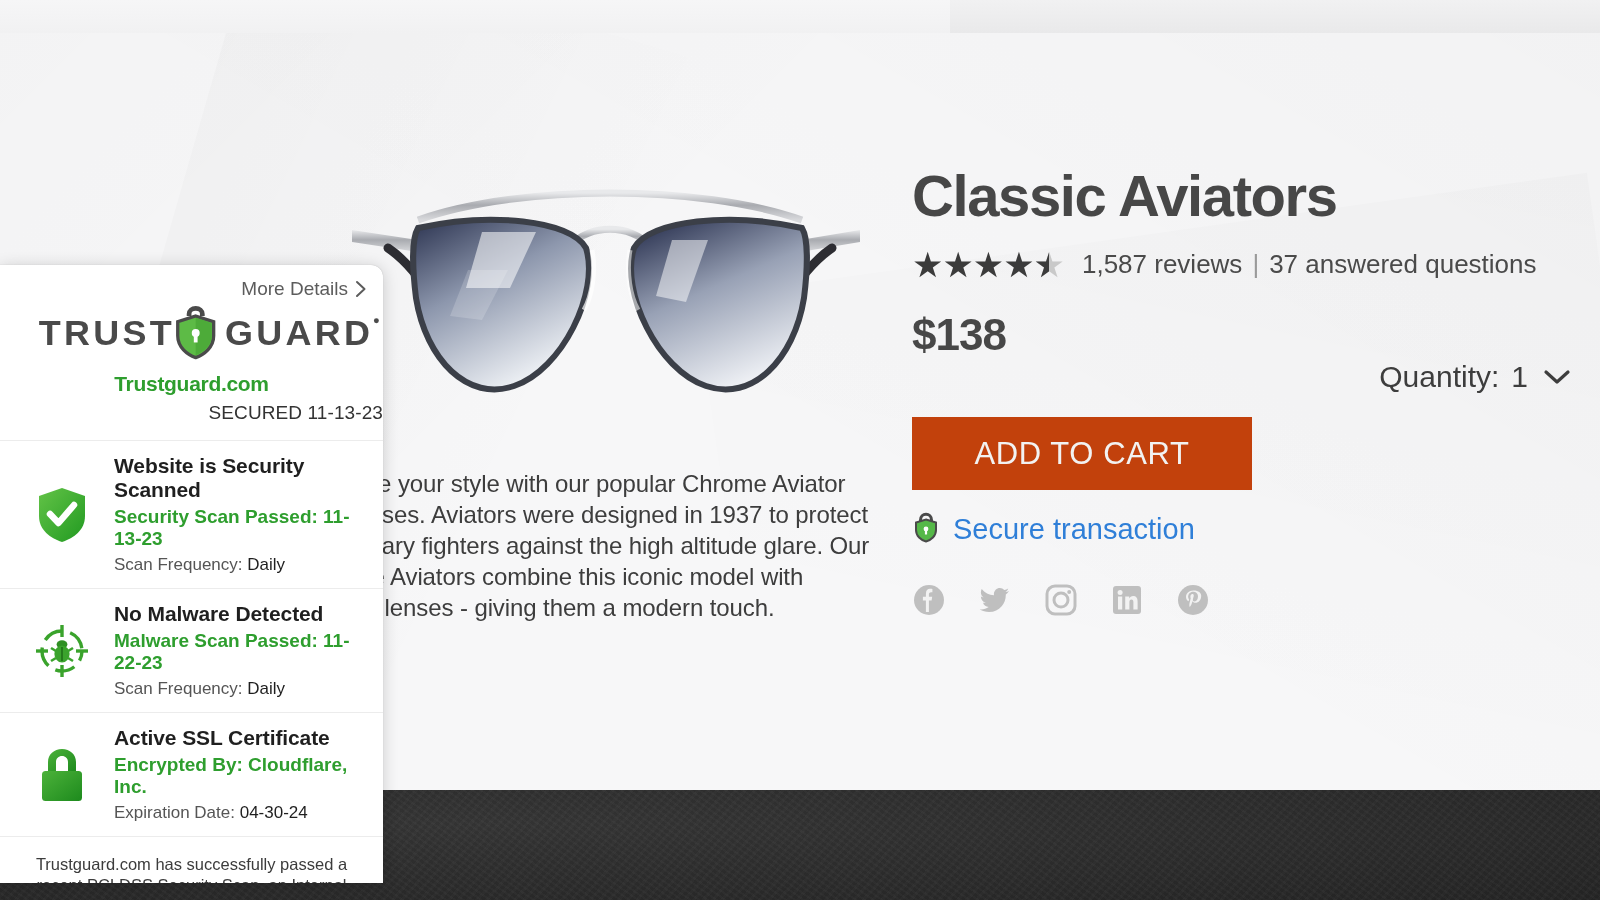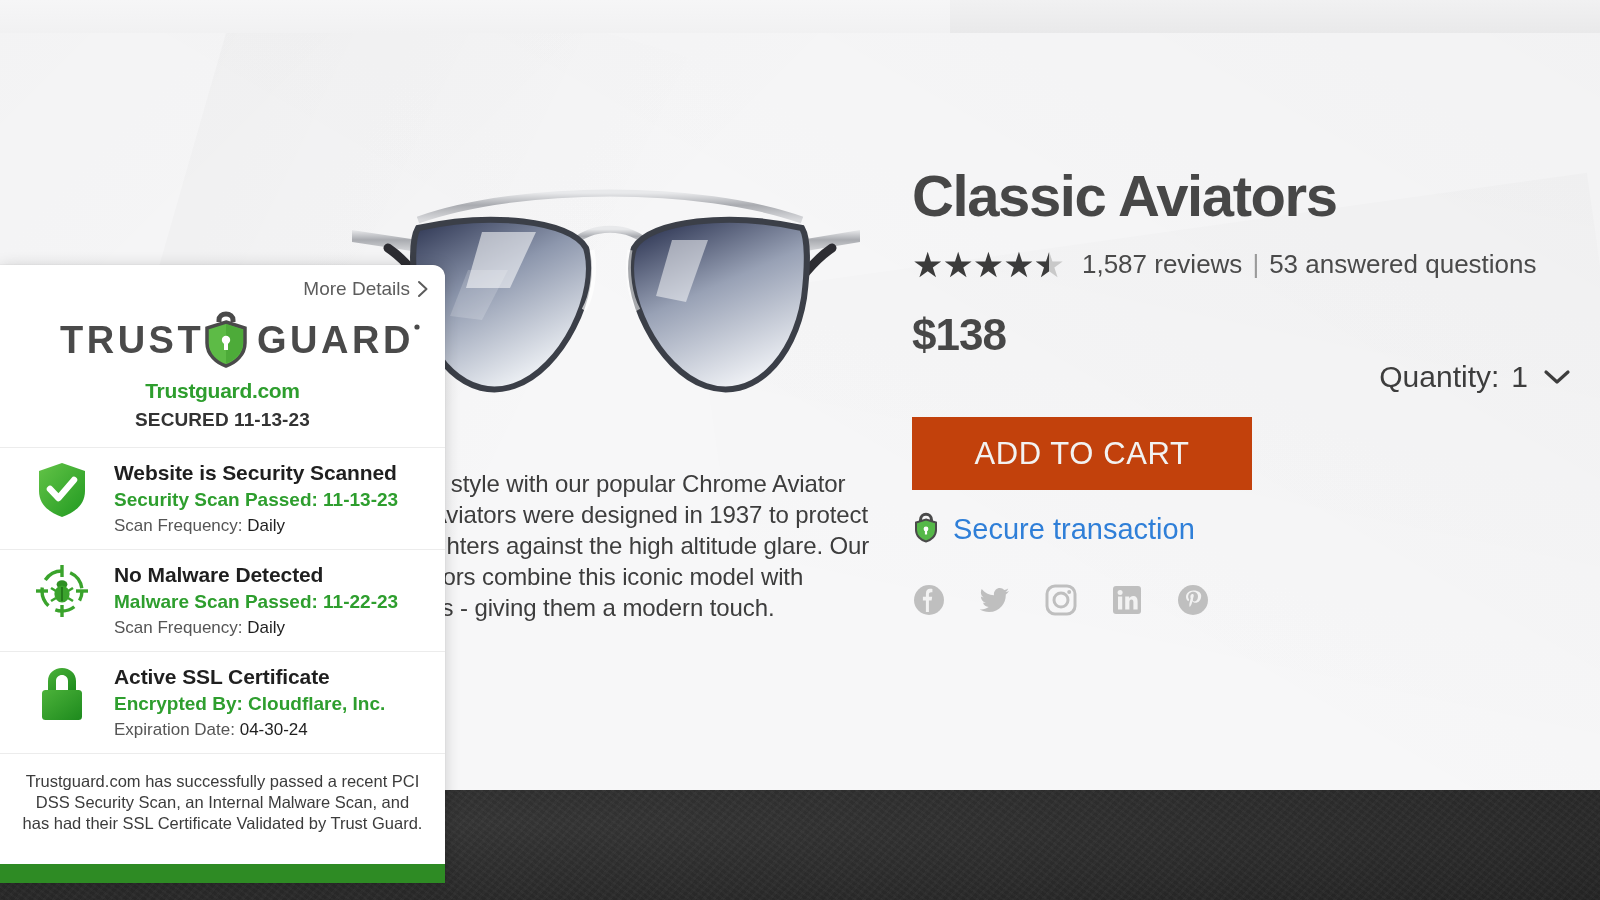--- a/index.html
+++ b/index.html
@@ -168,21 +168,21 @@
     align-items: center;
     gap: 32px;
     margin-top: 36px;
   }
   .social-icon { cursor: pointer; opacity: 0.95; }
 
   
   .tg-panel {
     position: absolute;
     left: 0; top: 265px;
-    width: 445px; height: 618px;
+    width: 383px; height: 618px;
     background: #ffffff;
     border-top-right-radius: 12px;
     box-shadow: 0 2px 16px rgba(0,0,0,0.18), 0 0 1px rgba(0,0,0,0.25);
     overflow: hidden;
     display: flex;
     flex-direction: column;
   }
   .tg-more {
     display: flex;
     align-items: center;
@@ -190,45 +190,45 @@
     padding: 13px 16px 0 0;
     font-size: 19px;
     color: #5c5c5c;
     cursor: pointer;
   }
   .tg-more-chevron { margin-left: 7px; display: inline-flex; }
   .tg-logo-wrap {
     display: flex;
     align-items: center;
     justify-content: center;
-    margin-top: 12px;
+    margin-top: 5px;
     height: 56px;
     padding-left: 33px;
   }
   .tg-domain {
     text-align: center;
     margin-top: 11px;
     font-size: 21px;
     font-weight: bold;
     color: #2e9e2e;
     letter-spacing: -0.3px;
   }
   .tg-secured {
-    text-align: center;
+    text-align: right;
     margin-top: 6px;
     font-size: 19px;
-    font-weight: bold;
+    font-weight: normal;
     color: #333333;
     letter-spacing: 0.1px;
     padding-bottom: 16px;
   }
   .tg-items { border-top: 1px solid #ececec; }
   .tg-item {
     display: flex;
-    align-items: flex-start;
+    align-items: center;
     padding: 13px 16px 13px 34px;
     border-bottom: 1px solid #ececec;
     min-height: 101px;
   }
   .tg-item-icon {
     width: 56px;
     display: flex;
     justify-content: center;
     align-items: center;
     flex: none;
@@ -327,21 +327,21 @@
 
     <div class="rating-row">
       <div class="stars">
         <span class="star">★</span>
         <span class="star">★</span>
         <span class="star">★</span>
         <span class="star">★</span>
         <span class="star half">★</span>
       </div>
       <div class="rating-meta">
-        <span>1,587 reviews</span><span class="rating-sep">|</span><span>53 answered questions</span>
+        <span>1,587 reviews</span><span class="rating-sep">|</span><span>37 answered questions</span>
       </div>
     </div>
 
     <div class="price">$138</div>
 
     <div class="qty-row">
       <span>Quantity:</span>
       <span class="qty-value">1</span>
       <span class="qty-caret">
         <svg width="30" height="20" viewBox="0 0 30 20">

